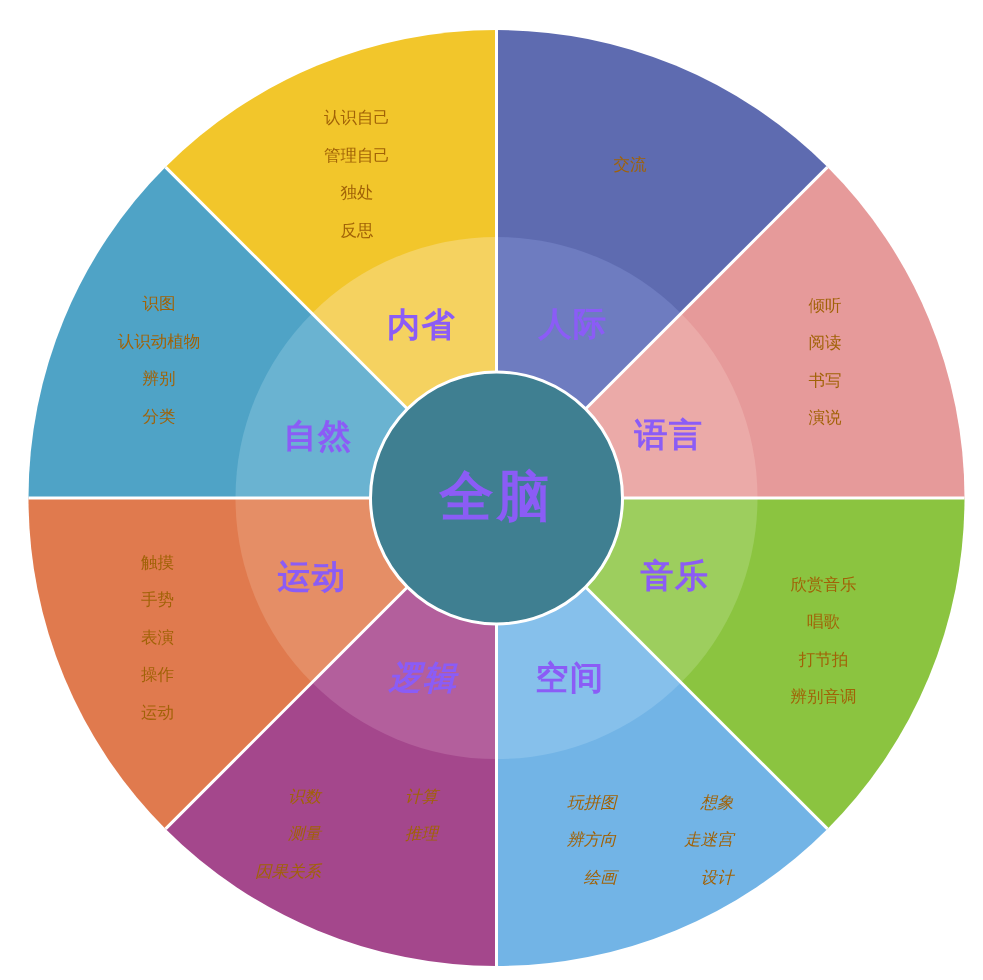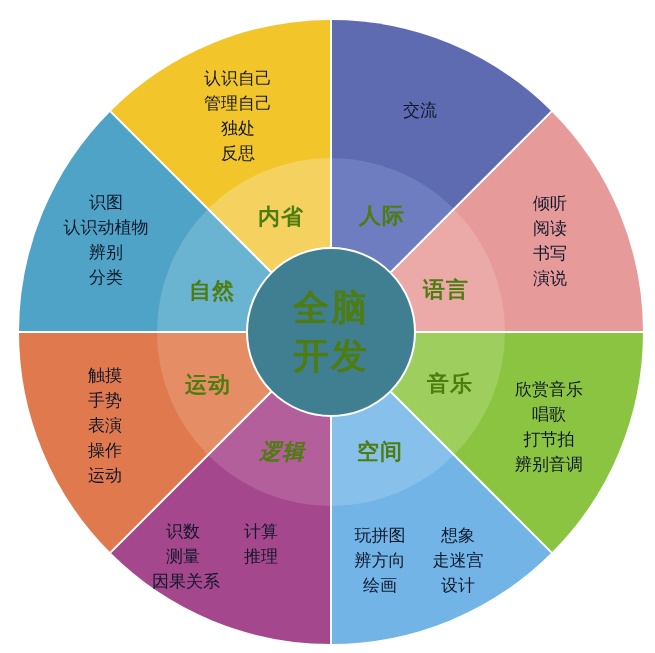--- a/index.html
+++ b/index.html
@@ -1,24 +1,24 @@
 <!DOCTYPE html>
 <html><head>
 <meta charset="utf-8">
 <style>
   html, body { margin: 0; padding: 0; background: #ffffff; }
   body { width: 655px; height: 653px; position: relative; overflow: hidden;
          font-family: "DejaVu Sans", "Liberation Sans", sans-serif; }
   #wheel { position: absolute; left: 0; top: 0; }
-  .lbl { position: absolute; color: #4d7c0f; text-align: center; white-space: nowrap; transform: translate(-50%, -50%); }
+  .lbl { position: absolute; color: #8b5cf6; text-align: center; white-space: nowrap; transform: translate(-50%, -50%); }
   .cat { font-size: 22px; font-weight: bold; letter-spacing: 1px; }
-  .items { font-size: 17px; line-height: 25px; color: #0f172a; }
+  .items { font-size: 11px; line-height: 25px; color: #a16207; }
   .items .row { display: block; }
   .items .pair { display: flex; gap: 16px; justify-content: flex-start; }
-  .items .pair span { display: inline-block; min-width: 62px; text-align: center; }
+  .items .pair span { display: inline-block; min-width: 62px; text-align: right; font-style: italic; }
   .center-txt { font-size: 36px; font-weight: bold; line-height: 48px; letter-spacing: 2px; }
 </style>
 </head>
 <body>
 
 <svg id="wheel" width="655" height="653" viewBox="0 0 655 653">
   <g id="segments">
       <path d="M331,332 L110.38268426979718,111.38268426979715 A312,312 0 0 1 331,20 Z" fill="#F2C62B"></path>
       <path d="M331,332 L207.96342007354076,208.9634200735407 A174,174 0 0 1 331,158 Z" fill="#F5D260"></path>
       <path d="M331,332 L331,20 A312,312 0 0 1 551.6173157302028,111.38268426979718 Z" fill="#5E6BB0"></path>
@@ -42,21 +42,20 @@
       <line x1="331" y1="332" x2="551.6173157302028" y2="552.6173157302028" stroke="#FFFFFF" stroke-width="2"></line>
       <line x1="331" y1="332" x2="331" y2="644" stroke="#FFFFFF" stroke-width="2"></line>
       <line x1="331" y1="332" x2="110.38268426979718" y2="552.6173157302028" stroke="#FFFFFF" stroke-width="2"></line>
       <line x1="331" y1="332" x2="19" y2="332.00000000000006" stroke="#FFFFFF" stroke-width="2"></line>
     </g>
   <circle id="center-circle" cx="331" cy="332" r="84" stroke="#ffffff" stroke-width="2" fill="#3F7F91"></circle>
 </svg>
 
 <div class="lbl center-txt" style="left:331px; top:332px;">
   <div>全脑</div>
-  <div>开发</div>
 </div>
 
 <div class="lbl cat" style="left:281px; top:217px;">内省</div>
 <div class="lbl cat" style="left:382px; top:216px;">人际</div>
 <div class="lbl cat" style="left:446px; top:290px;">语言</div>
 <div class="lbl cat" style="left:450px; top:384px;">音乐</div>
 <div class="lbl cat" style="left:380px; top:452px;">空间</div>
 <div class="lbl cat" style="left:282px; top:452px;font-style:italic;">逻辑</div>
 <div class="lbl cat" style="left:208px; top:385px;">运动</div>
 <div class="lbl cat" style="left:212px; top:291px;">自然</div>

